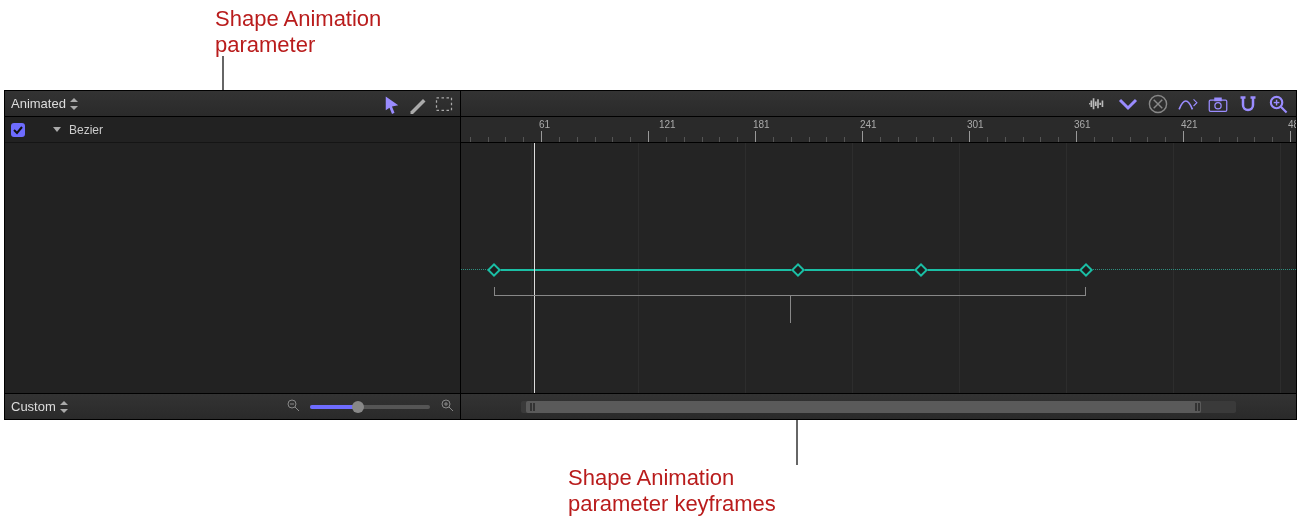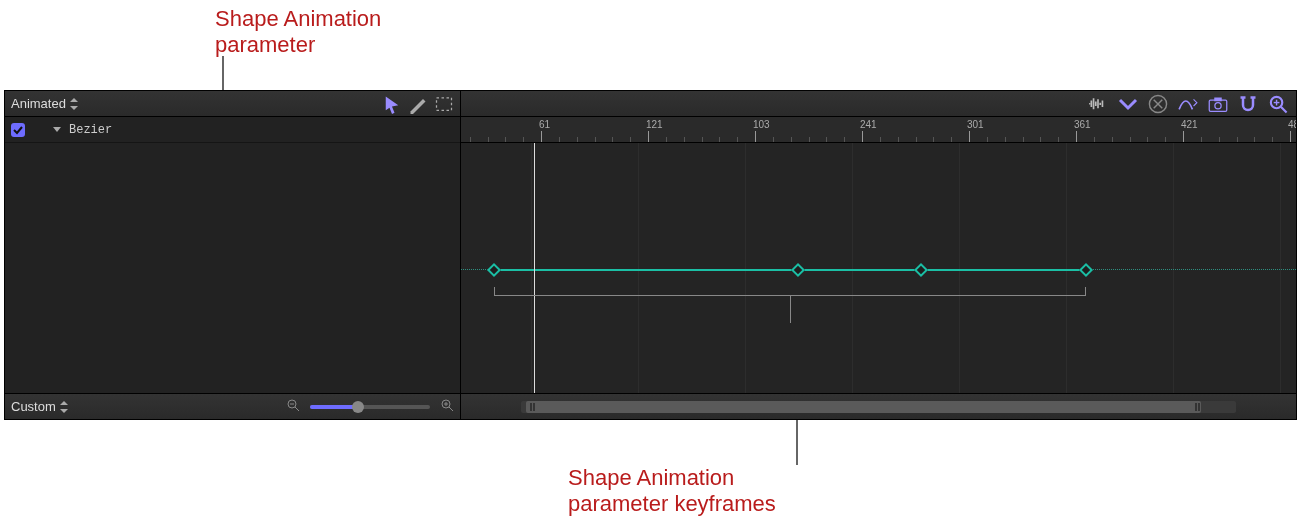--- a/index.html
+++ b/index.html
@@ -61,21 +61,21 @@
   }
   .updown-caret::after {
     content: ""; position: absolute; bottom: 0; left: 0;
     border-left: 4px solid transparent; border-right: 4px solid transparent;
     border-top: 4px solid #aaa;
   }
   .spacer { flex: 1; }
   .tool-icon { width: 20px; height: 20px; display: flex; align-items: center; justify-content: center; color: #aaa; }
   .tool-icon.active { color: #9a8cff; }
 
-  .sidebar-rows { flex: 1; font-family: Liberation Mono, monospace; }
+  .sidebar-rows { flex: 1; }
   .row {
     height: 26px; display: flex; align-items: center;
     border-bottom: 1px solid #151515;
     padding: 0 6px;
     gap: 6px;
   }
   .checkbox {
     width: 14px; height: 14px;
     border-radius: 3px; background: #6e6cff;
     display: flex; align-items: center; justify-content: center;
@@ -380,23 +380,23 @@
           <div class="minor" style="position: absolute; left: 722px; bottom: 0px; width: 1px; height: 5px; background: rgb(85, 85, 85);"></div>
           <div class="minor" style="position: absolute; left: 739.833px; bottom: 0px; width: 1px; height: 5px; background: rgb(85, 85, 85);"></div>
           <div class="minor" style="position: absolute; left: 757.667px; bottom: 0px; width: 1px; height: 5px; background: rgb(85, 85, 85);"></div>
           <div class="minor" style="position: absolute; left: 775.5px; bottom: 0px; width: 1px; height: 5px; background: rgb(85, 85, 85);"></div>
           <div class="minor" style="position: absolute; left: 793.333px; bottom: 0px; width: 1px; height: 5px; background: rgb(85, 85, 85);"></div>
           <div class="minor" style="position: absolute; left: 811.167px; bottom: 0px; width: 1px; height: 5px; background: rgb(85, 85, 85);"></div>
           <div class="minor" style="position: absolute; left: 829px; bottom: 0px; width: 1px; height: 5px; background: rgb(85, 85, 85);"></div>
           <div style="position: absolute; left: 80px; bottom: 0px; width: 1px; height: 11px; background: rgb(153, 153, 153);"></div>
           <div class="ruler-label" style="left: 80px;">61</div>
           <div style="position: absolute; left: 187px; bottom: 0px; width: 1px; height: 11px; background: rgb(153, 153, 153);"></div>
-          <div class="ruler-label" style="left: 187px;">121</div>
+          <div class="ruler-label" style="left: 200px;">121</div>
           <div style="position: absolute; left: 294px; bottom: 0px; width: 1px; height: 11px; background: rgb(153, 153, 153);"></div>
-          <div class="ruler-label" style="left: 294px;">103</div>
+          <div class="ruler-label" style="left: 294px;">181</div>
           <div style="position: absolute; left: 401px; bottom: 0px; width: 1px; height: 11px; background: rgb(153, 153, 153);"></div>
           <div class="ruler-label" style="left: 401px;">241</div>
           <div style="position: absolute; left: 508px; bottom: 0px; width: 1px; height: 11px; background: rgb(153, 153, 153);"></div>
           <div class="ruler-label" style="left: 508px;">301</div>
           <div style="position: absolute; left: 615px; bottom: 0px; width: 1px; height: 11px; background: rgb(153, 153, 153);"></div>
           <div class="ruler-label" style="left: 615px;">361</div>
           <div style="position: absolute; left: 722px; bottom: 0px; width: 1px; height: 11px; background: rgb(153, 153, 153);"></div>
           <div class="ruler-label" style="left: 722px;">421</div>
           <div style="position: absolute; left: 829px; bottom: 0px; width: 1px; height: 11px; background: rgb(153, 153, 153);"></div>
           <div class="ruler-label" style="left: 829px;">48</div>

